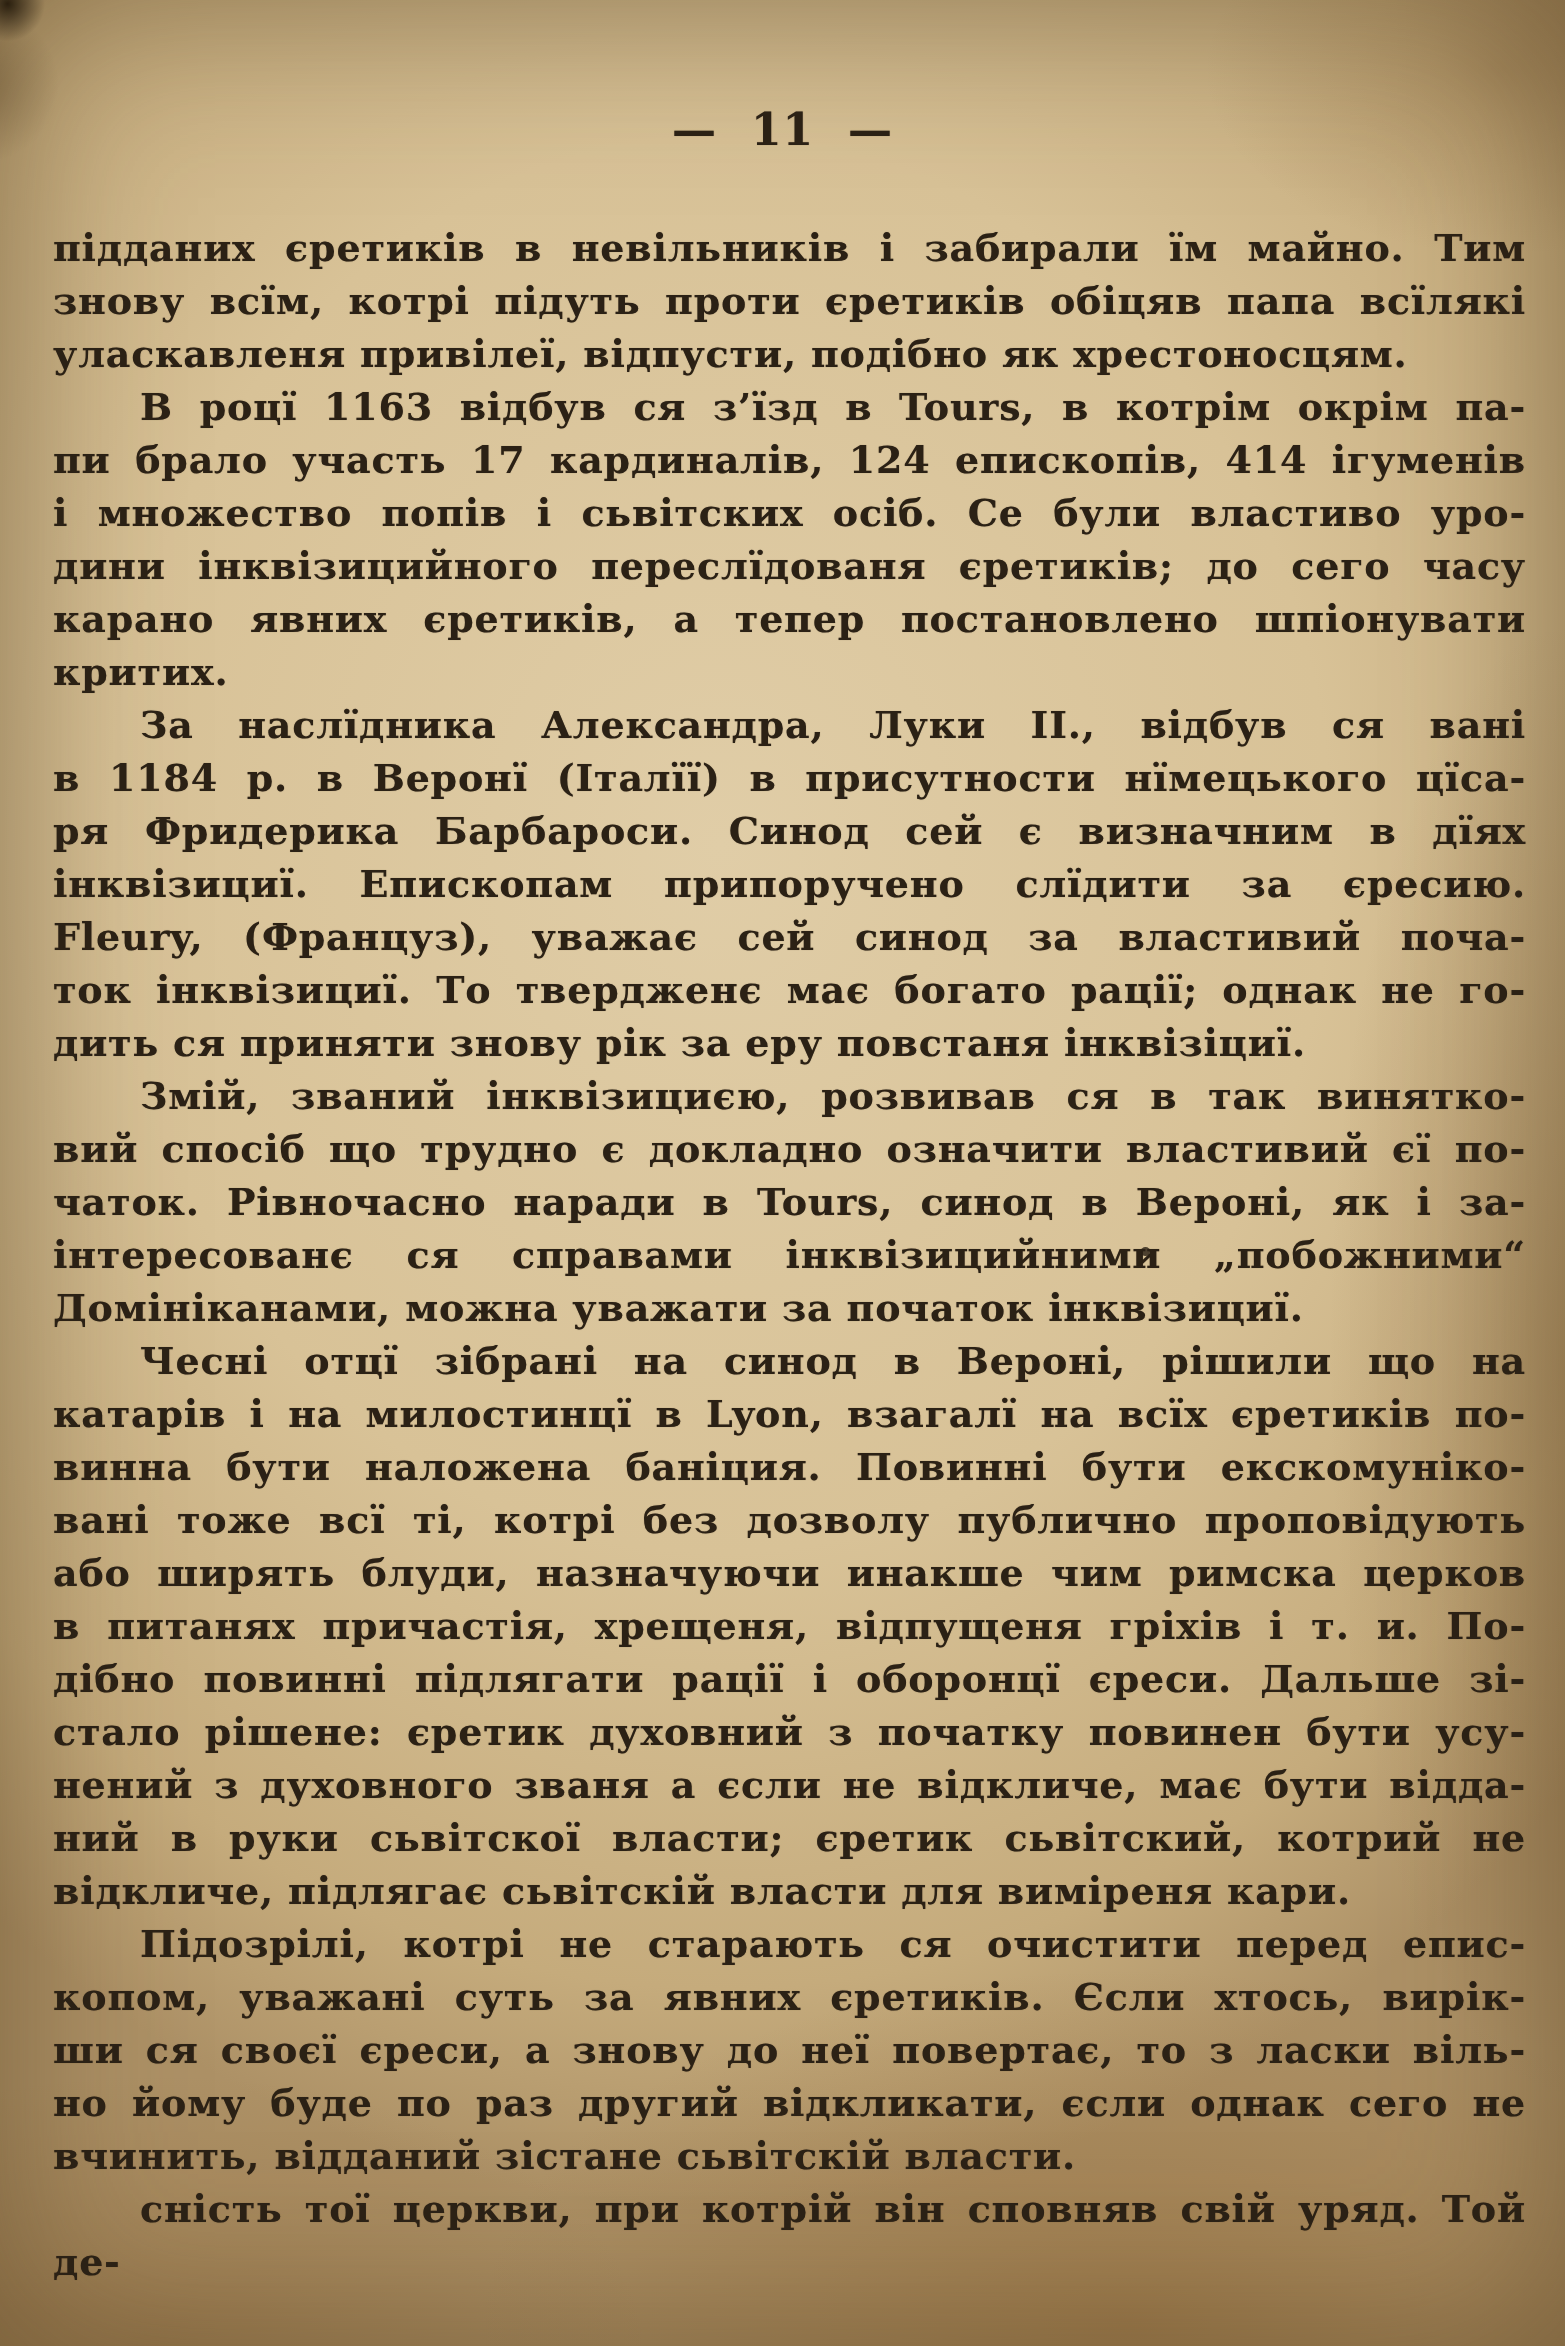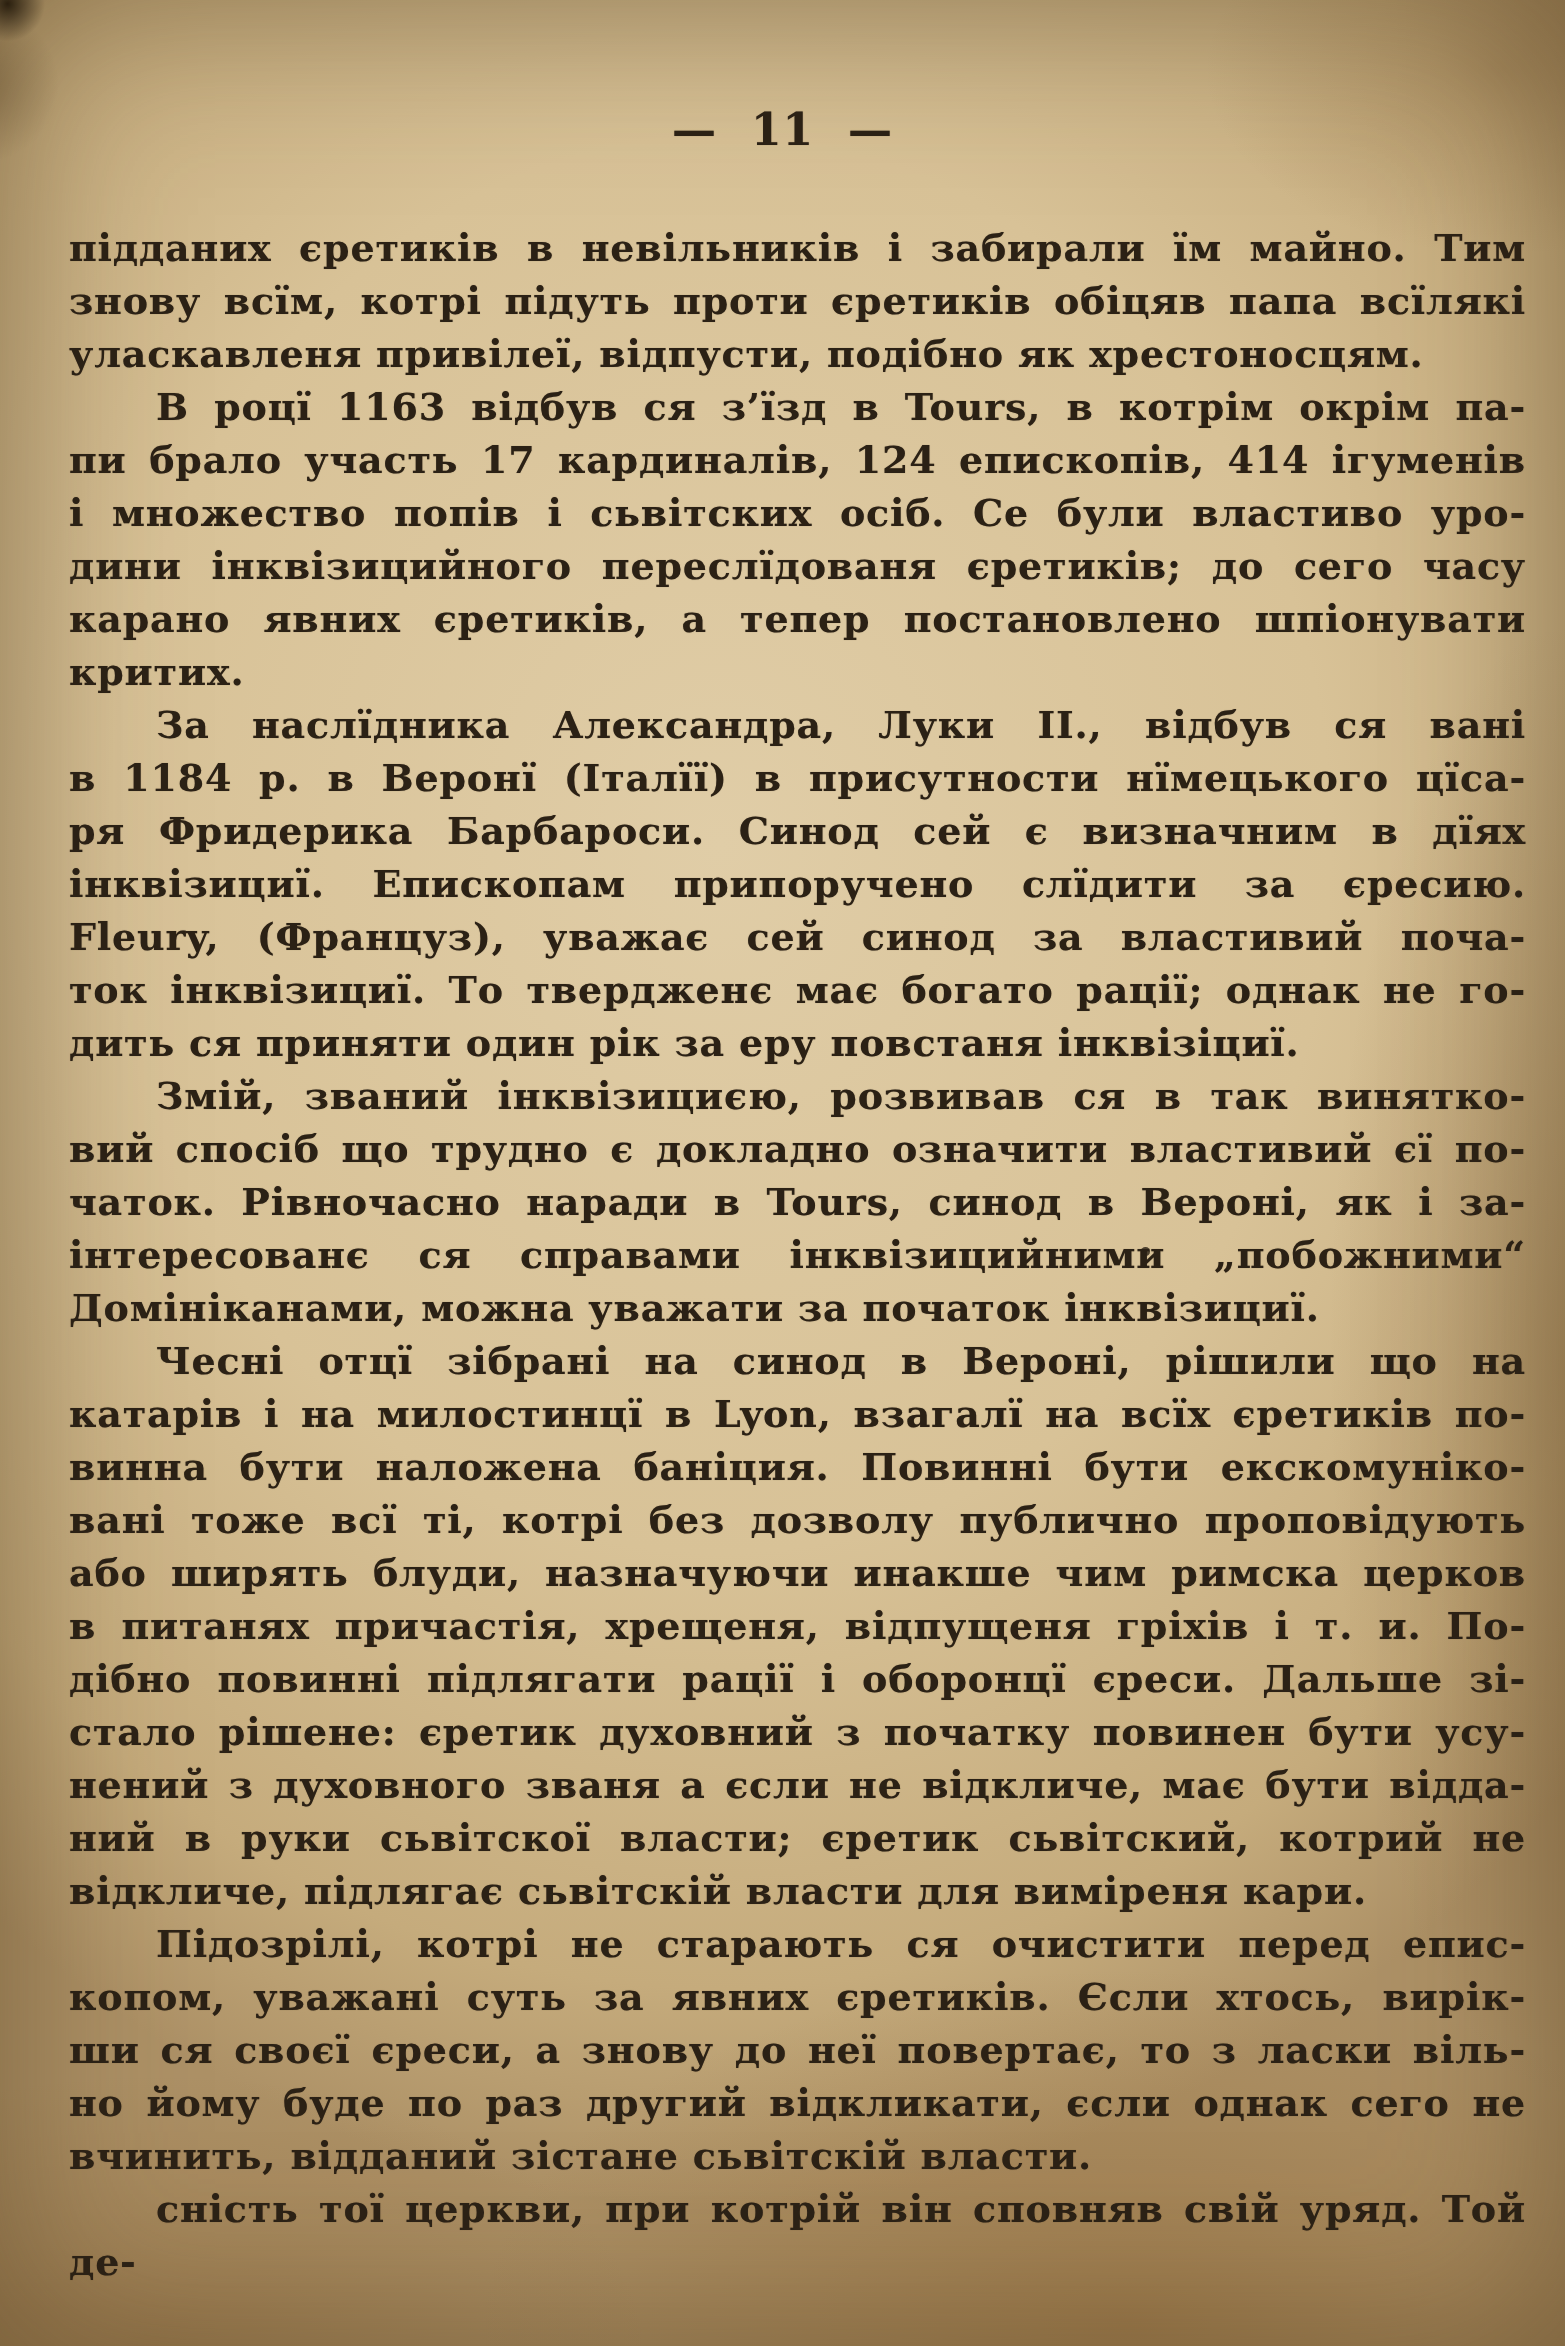--- a/index.html
+++ b/index.html
@@ -33,21 +33,20 @@
     color:#2b2115;
     text-shadow:0 0 0.9px rgba(45,32,18,.42);
     font-weight:bold;
   }
   .line{
     font-size:38px;line-height:53px;
     letter-spacing:0.8px;
     text-align:justify;
     text-align-last:justify;
     white-space:normal;
-    margin-left:16px;
   }
   .line.end{text-align-last:left;}
   .para.indent .line:first-child{text-indent:87px;}
   .ink-dot{
     position:absolute;left:1141px;top:1247px;width:8.5px;height:8.5px;
     background:#2b2115;border-radius:50%;opacity:.8;
   }
 </style>
 </head>
 <body>
@@ -70,21 +69,21 @@
         <div class="line">карано явних єретиків, а тепер постановлено  шпіонувати</div>
         <div class="line end">критих.</div>
       </div>
       <div class="para indent">
         <div class="line">За наслїдника Александра, Луки II., відбув ся вані</div>
         <div class="line">в 1184 р. в Веронї (Італїї) в присутности нїмецького цїса-</div>
         <div class="line">ря Фридерика Барбароси. Синод сей є визначним  в  дїях</div>
         <div class="line">інквізициї. Епископам припоручено  слїдити  за  єресию.</div>
         <div class="line">Fleury,  (Француз), уважає сей синод за  властивий  поча-</div>
         <div class="line">ток інквізициї. То твердженє має богато рації; однак не го-</div>
-        <div class="line end">дить ся приняти один рік за еру повстаня інквізіциї.</div>
+        <div class="line end">дить ся приняти знову рік за еру повстаня інквізіциї.</div>
       </div>
       <div class="para indent">
         <div class="line">Змій, званий інквізициєю, розвивав ся в так винятко-</div>
         <div class="line">вий спосіб що трудно є докладно означити властивий єї по-</div>
         <div class="line">чаток. Рівночасно наради в Tours, синод в Вероні, як і за-</div>
         <div class="line">інтересованє ся справами інквізицийними  „побожними“</div>
         <div class="line end">Домініканами, можна уважати за початок інквізициї.</div>
       </div>
       <div class="para indent">
         <div class="line">Чесні отцї зібрані на синод в Вероні, рішили  що на</div>

